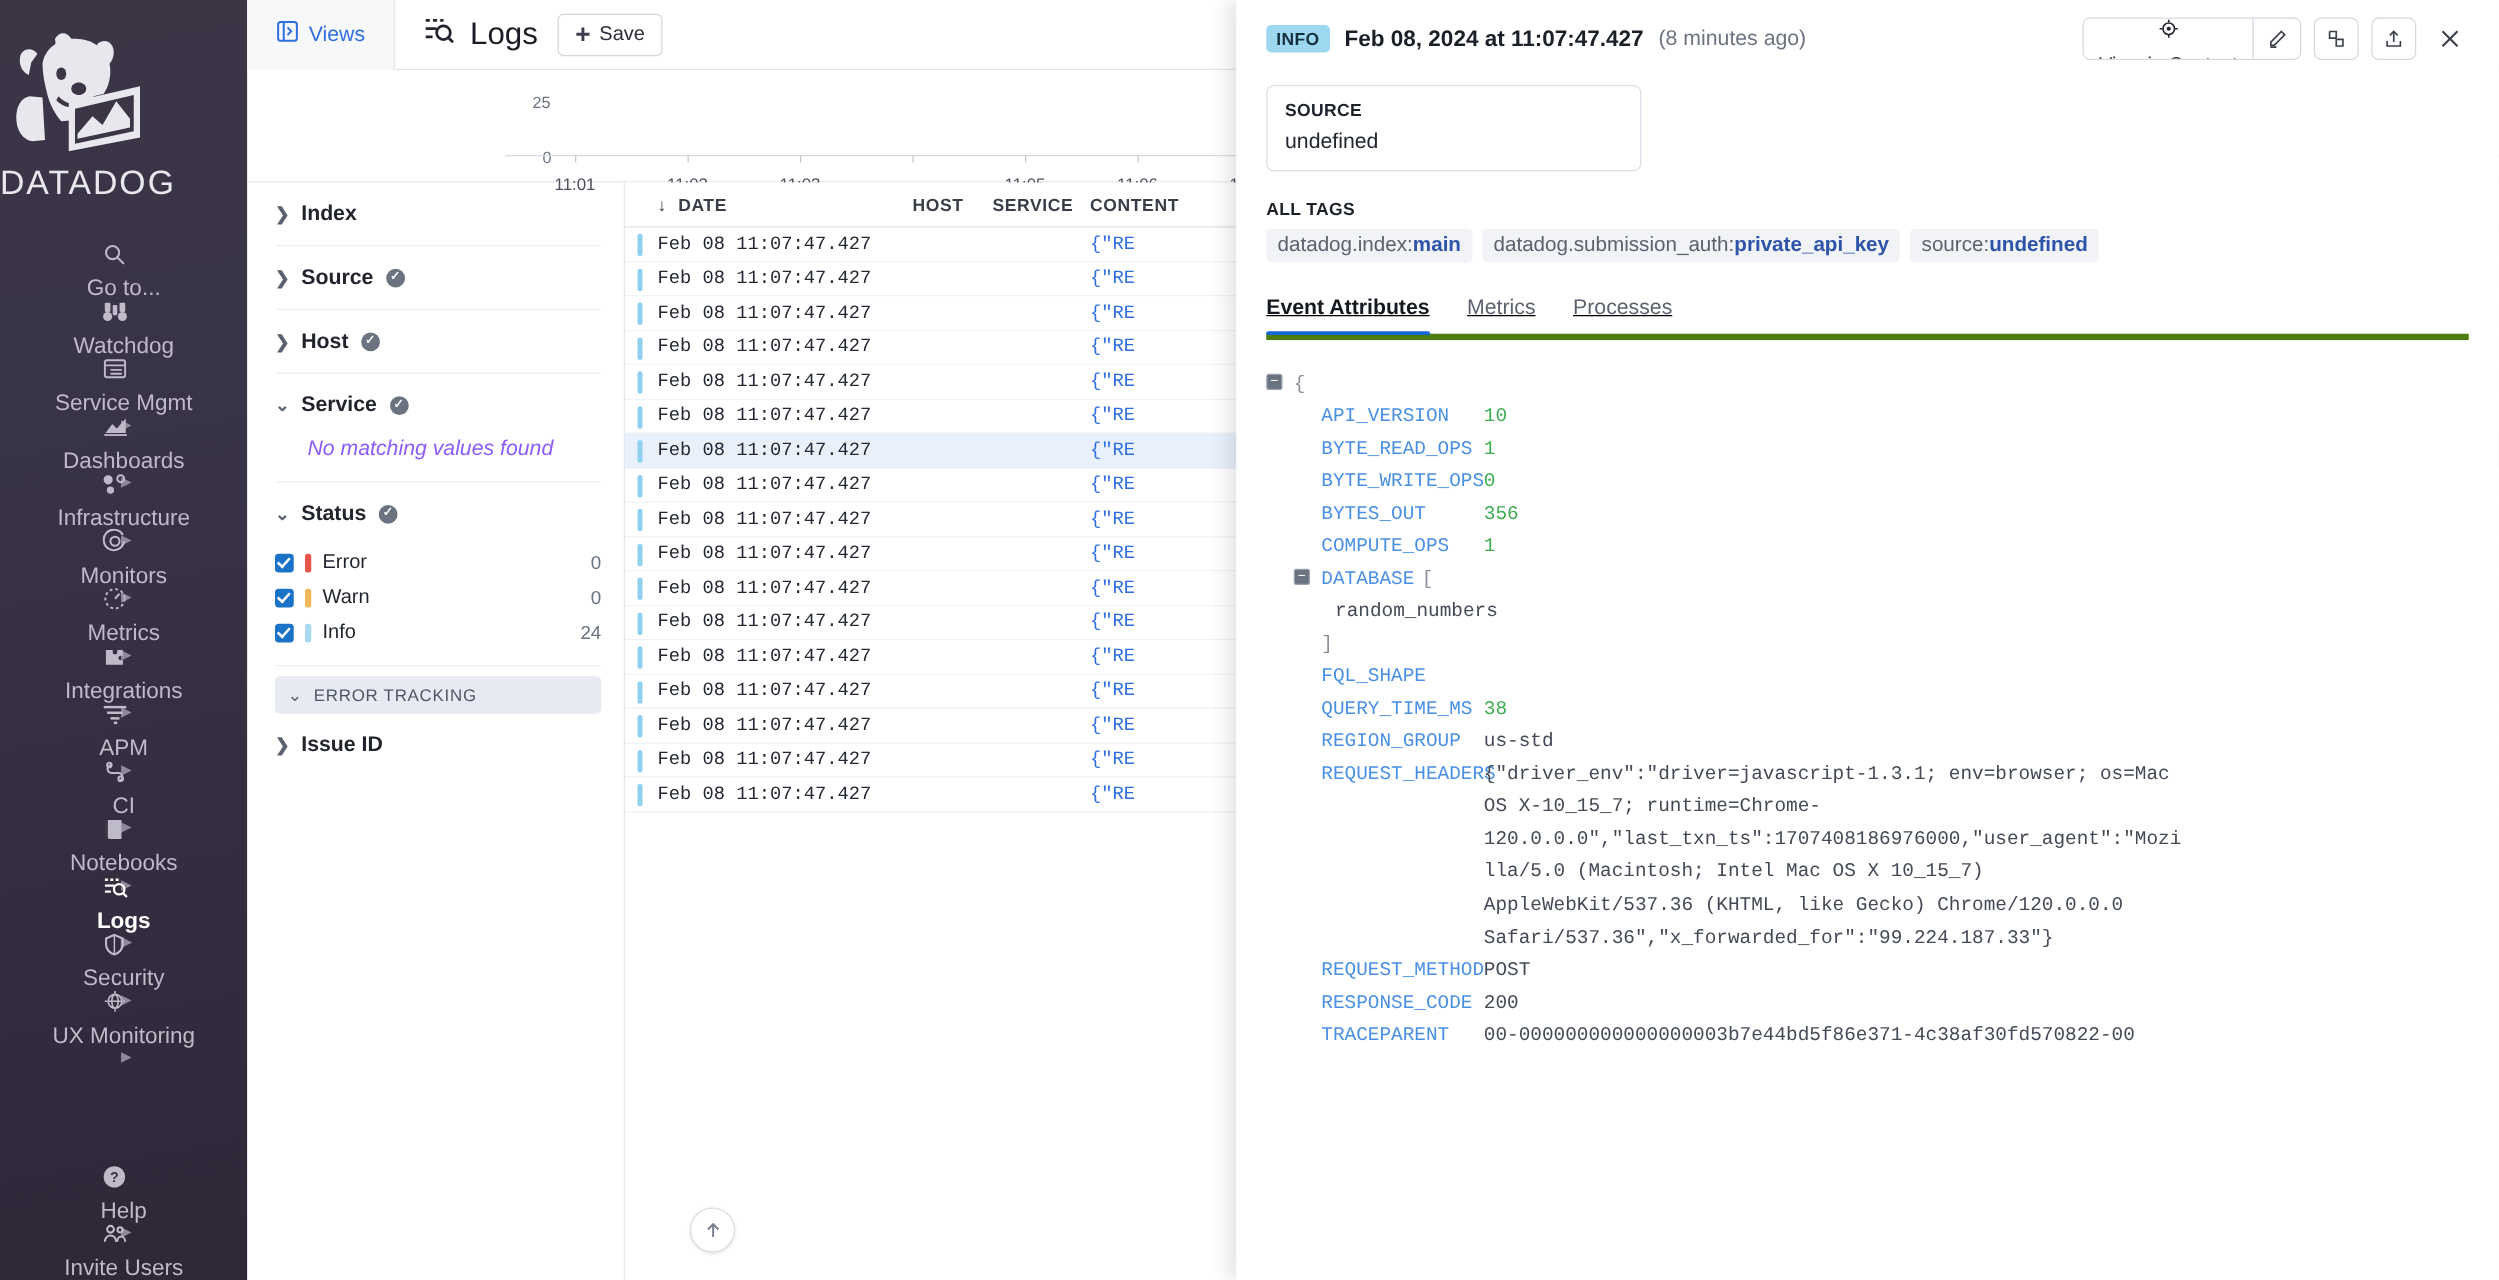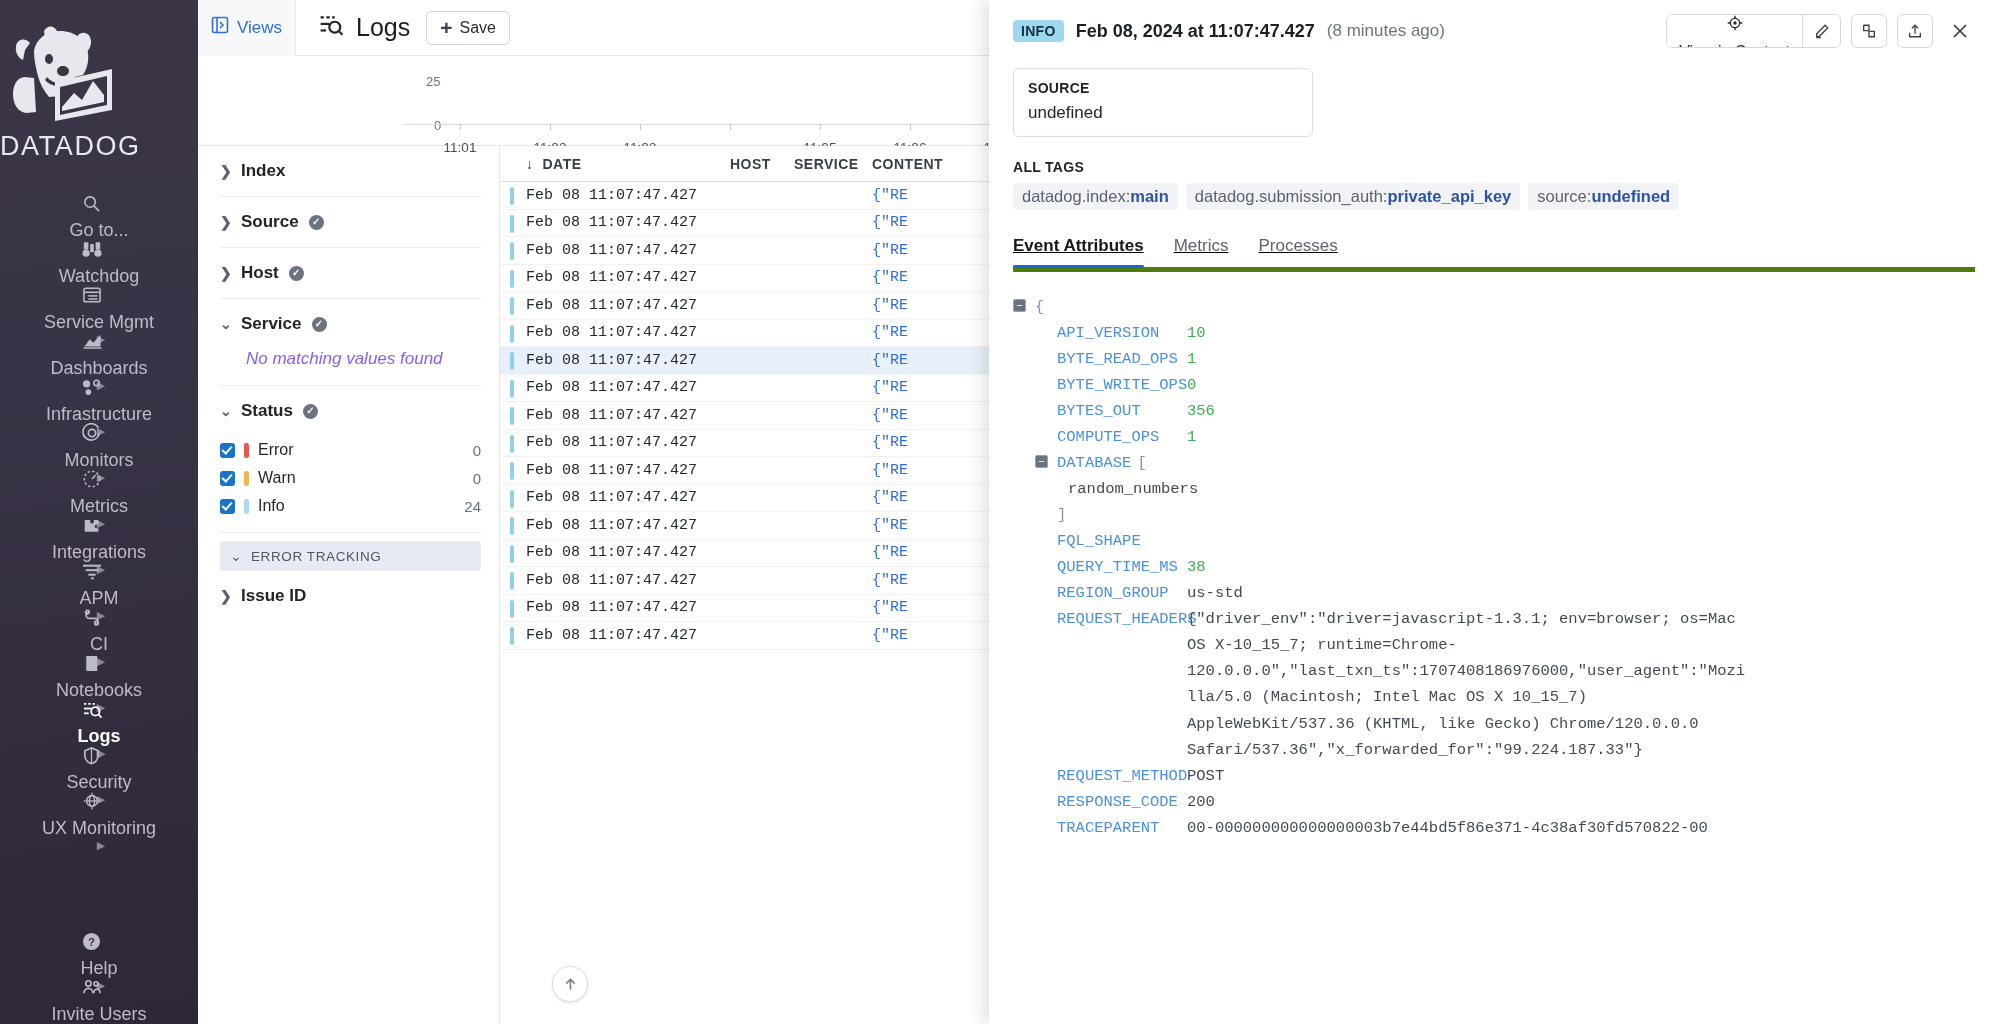--- a/index.html
+++ b/index.html
@@ -39,21 +39,21 @@
   .nav-item.active .ic { color: #ffffff; }
   .nav-bottom { position: absolute; bottom: 0; left: 0; right: 0; padding-bottom: 8px; }
 
   
   .main { flex: 1 1 auto; height: 1024px; background: #fff; position: relative;
     display: flex; flex-direction: column; }
 
   
   .toolbar { height: 56px; flex: 0 0 56px; display: flex; align-items: center;
     border-bottom: 1px solid #e4e7ec; background: #fff; }
-  .views-btn { width: 98px; height: 56px; display: flex; align-items: center;
+  .views-btn { width: 118px; height: 56px; display: flex; align-items: center;
     gap: 8px; justify-content: center; background: #f7f8fa;
     border-right: 1px solid #e4e7ec; color: #2f6fdd; font-size: 17px; cursor: pointer; }
   .logs-title { display: flex; align-items: center; gap: 11px; padding: 0 16px 0 22px;
     font-size: 25px; color: #1b1b24; font-weight: 400; }
   .save-btn { display: flex; align-items: center; gap: 7px;
     border: 1px solid #d3d7de; border-radius: 5px; height: 34px; padding: 0 13px;
     font-size: 16px; color: #2d2d3a; background: #fff; cursor: pointer; }
   .save-plus { font-size: 21px; line-height: 1; font-weight: 700; color:#3c3c4a; }
 
   

